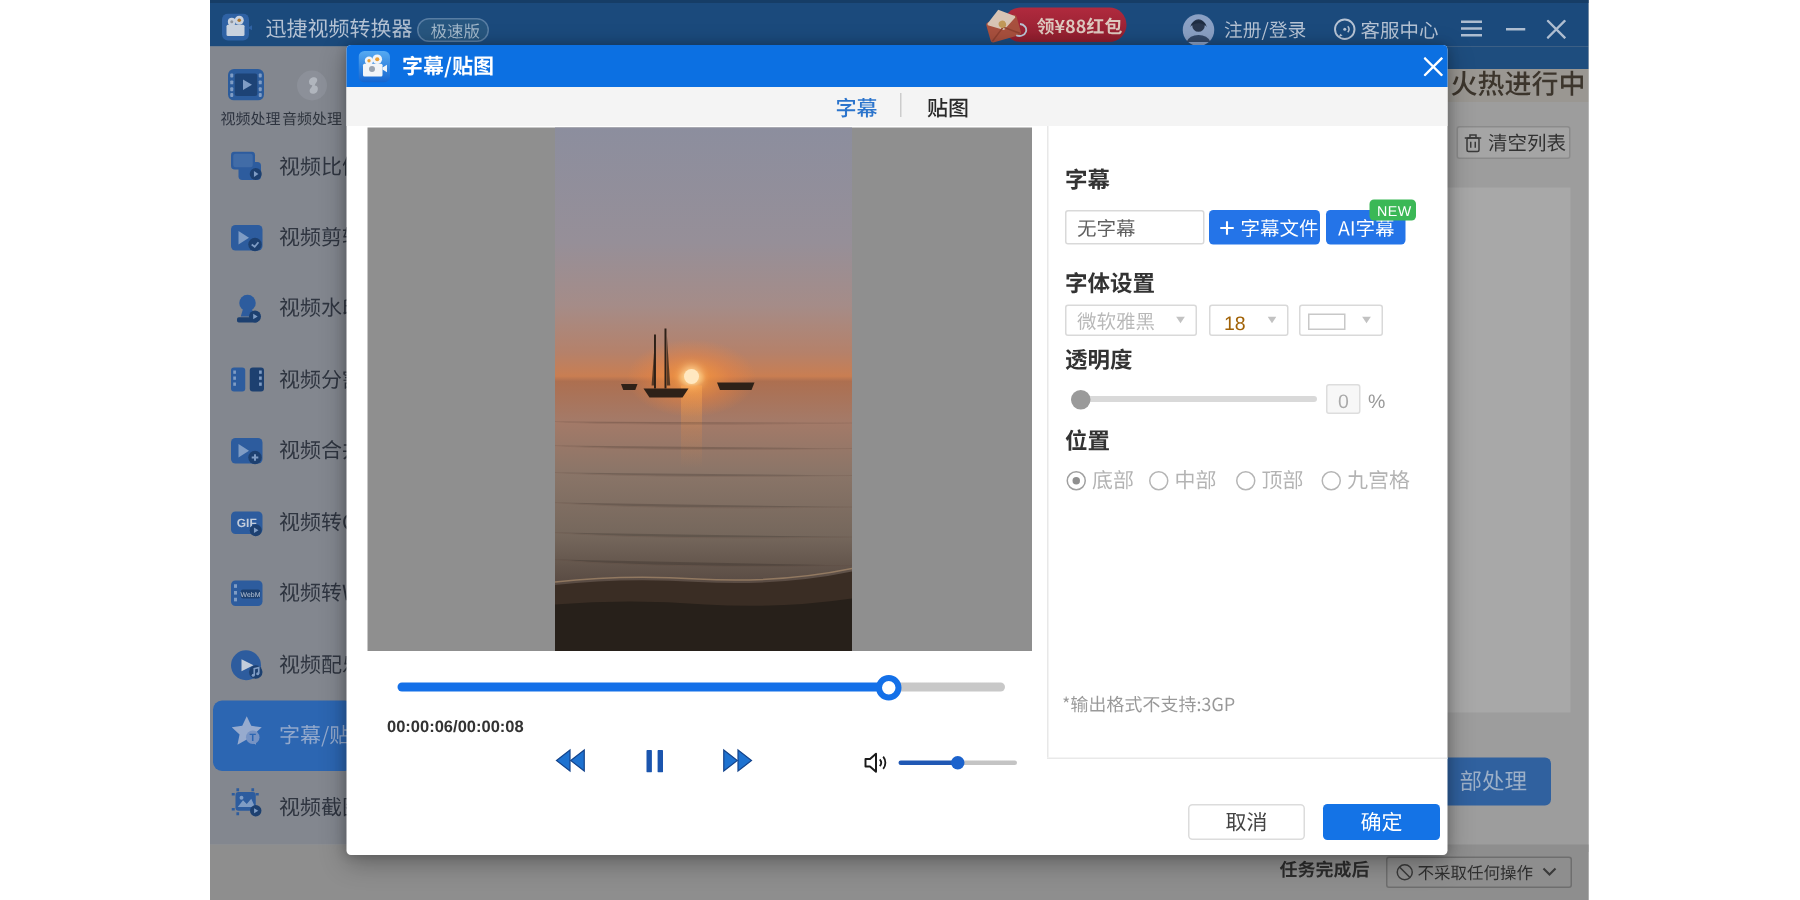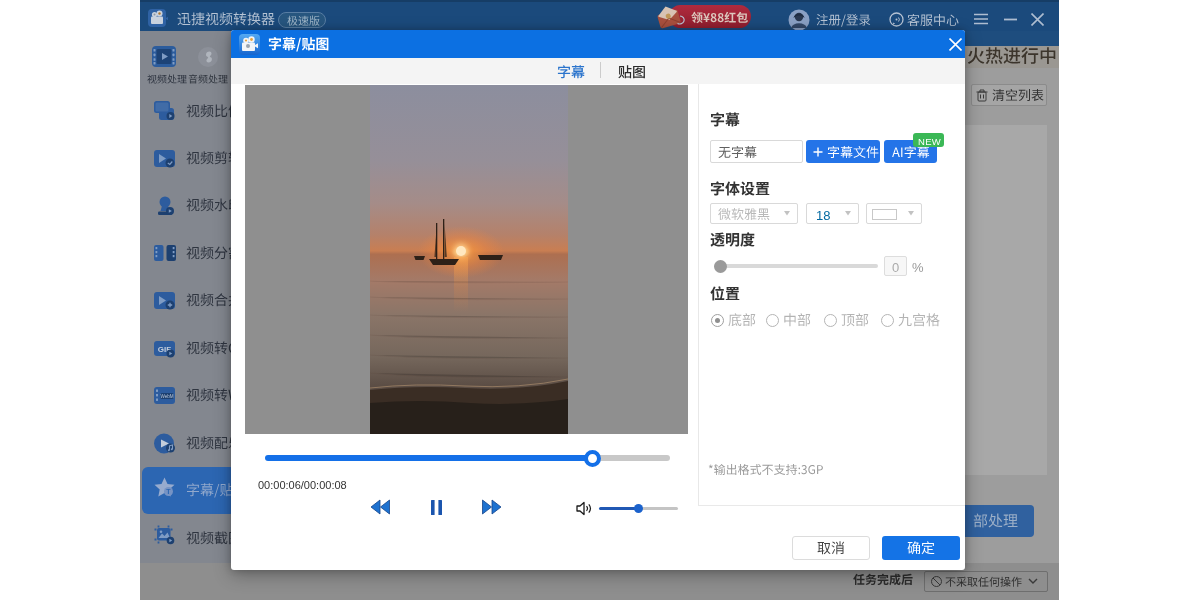--- a/index.html
+++ b/index.html
@@ -286,21 +286,21 @@
             <path d="M0 270 q60 5 198 3"></path>
             <path d="M0 288 q60 6 198 4"></path>
           </g>
 <path d="M0 305 q45 -5 95 -2 q55 3 103 -7 l0 60 l-198 0z" fill="#3a2d24"></path>
 <path d="M0 303 q45 -5 95 -2 q55 3 103 -7" stroke="#c8a37c" stroke-width="1" fill="none" opacity="0.5"></path>
 <path d="M0 318 q50 -4 100 0 q50 3 98 -4 l0 35 l-198 0z" fill="#27201a"></path>
 </svg>
       </div>
 <div style="position:absolute;left:34px;top:425px;width:405px;height:6px;border-radius:3px;background:linear-gradient(90deg,#1470e8 0,#1470e8 327px,#c8c8c8 327px)"></div>
 <div style="position:absolute;left:352.5px;top:419.5px;width:17px;height:17px;border-radius:50%;background:#fff;border:4.5px solid #1470e8"></div>
-<div style="position:absolute;left:27px;top:449.5px;font-family:'Liberation Sans',sans-serif;font-size:11px;font-weight:normal;color:#333;line-height:1;white-space:nowrap;">00:00:06/00:00:08</div>
+<div style="position:absolute;left:27px;top:449.5px;font-family:'Liberation Sans',sans-serif;font-size:11px;font-weight:bold;color:#333;line-height:1;white-space:nowrap;">00:00:06/00:00:08</div>
 <svg style="position:absolute;left:139px;top:467px" width="20" height="20" viewBox="0 0 20 20">
         <g fill="#1e72d0" stroke="#14448c" stroke-width="0.8">
           <path d="M10.5 10l9-7v14z"></path>
           <path d="M1 10l9-7v14z"></path>
         </g>
       </svg>
 <svg style="position:absolute;left:199px;top:470px" width="13" height="15" viewBox="0 0 13 15">
         <g fill="#1b55ae">
           <rect x="1" y="0" width="3.6" height="15" rx="0.5"></rect>
           <rect x="8.4" y="0" width="3.6" height="15" rx="0.5"></rect>
@@ -351,21 +351,21 @@
 <svg style="position:absolute;left:614px;top:181px" width="6" height="5" viewBox="0 0 6 5">
         <path d="M0 0h6L3 4.5z" fill="#c2c2c2"></path>
       </svg>
 <div style="position:absolute;left:635px;top:173px;width:56px;height:21px;border:1px solid #d9d9d9;border-radius:2px"></div>
 <svg style="position:absolute;left:677px;top:181px" width="6" height="5" viewBox="0 0 6 5">
         <path d="M0 0h6L3 4.5z" fill="#c2c2c2"></path>
       </svg>
 <svg style="position:absolute;left:487px;top:174.5px;" width="54" height="21" viewBox="0 0 54 21">
         <path transform="translate(0,14.0)" d="M2.6 -10.9C2.1 -10.1 1.2 -9.0 0.4 -8.3C0.5 -8.2 0.8 -7.8 0.9 -7.6C1.8 -8.4 2.8 -9.5 3.5 -10.6ZM4.3 -4.1V-2.6C4.3 -1.7 4.1 -0.5 3.3 0.4C3.5 0.5 3.8 0.8 3.9 1.0C4.9 -0.0 5.1 -1.5 5.1 -2.6V-3.4H6.8V-1.9C6.8 -1.3 6.6 -1.1 6.4 -1.0C6.6 -0.8 6.7 -0.4 6.8 -0.2C7.0 -0.4 7.3 -0.7 8.8 -1.7C8.8 -1.9 8.6 -2.2 8.6 -2.5L7.6 -1.8V-4.1ZM9.6 -7.4H11.2C11.0 -5.8 10.7 -4.4 10.2 -3.2C9.9 -4.3 9.6 -5.6 9.5 -6.9ZM3.7 -5.8V-5.0H8.0V-5.1C8.2 -4.9 8.4 -4.7 8.5 -4.5C8.7 -4.8 8.8 -5.1 8.9 -5.4C9.2 -4.3 9.4 -3.2 9.8 -2.2C9.2 -1.1 8.4 -0.3 7.4 0.4C7.6 0.5 7.9 0.9 8.0 1.1C8.9 0.4 9.6 -0.3 10.2 -1.2C10.6 -0.3 11.2 0.5 11.9 1.0C12.1 0.8 12.4 0.4 12.6 0.2C11.8 -0.3 11.2 -1.1 10.7 -2.1C11.4 -3.6 11.8 -5.3 12.0 -7.4H12.5V-8.2H9.8C9.9 -9.0 10.1 -9.9 10.2 -10.8L9.3 -10.9C9.1 -8.9 8.7 -6.9 8.0 -5.6V-5.8ZM3.9 -9.9V-6.7H8.0V-9.9H7.3V-7.6H6.4V-10.9H5.6V-7.6H4.6V-9.9ZM2.8 -8.3C2.2 -6.9 1.2 -5.6 0.2 -4.6C0.4 -4.4 0.7 -4.0 0.8 -3.8C1.2 -4.2 1.5 -4.6 1.9 -5.1V1.0H2.8V-6.4C3.1 -6.9 3.5 -7.5 3.7 -8.0Z M20.7 -10.9C20.4 -8.9 19.9 -7.0 19.0 -5.8C19.2 -5.7 19.6 -5.4 19.8 -5.2C20.3 -6.0 20.7 -6.9 21.0 -8.0H24.4C24.2 -7.1 24.0 -6.1 23.8 -5.5L24.6 -5.3C24.9 -6.2 25.2 -7.6 25.5 -8.8L24.8 -9.0L24.7 -8.9H21.3C21.4 -9.5 21.5 -10.2 21.6 -10.8ZM21.6 -6.8V-6.2C21.6 -4.4 21.4 -1.7 18.7 0.4C18.9 0.5 19.2 0.8 19.4 1.1C21.0 -0.2 21.8 -1.6 22.2 -3.0C22.7 -1.2 23.6 0.3 24.9 1.0C25.0 0.8 25.3 0.4 25.6 0.2C23.9 -0.6 23.0 -2.7 22.5 -5.0C22.6 -5.4 22.6 -5.8 22.6 -6.2V-6.8ZM14.2 -4.3C14.3 -4.4 14.7 -4.5 15.2 -4.5H16.6V-2.6L13.5 -2.2L13.7 -1.2L16.6 -1.7V1.0H17.5V-1.8L19.3 -2.1L19.2 -3.0L17.5 -2.7V-4.5H19.1V-5.4H17.5V-7.3H16.6V-5.4H15.2C15.6 -6.3 16.0 -7.3 16.4 -8.4H19.2V-9.4H16.7C16.9 -9.8 17.0 -10.3 17.1 -10.7L16.1 -10.9C16.0 -10.4 15.9 -9.9 15.8 -9.4H13.7V-8.4H15.5C15.1 -7.4 14.8 -6.6 14.6 -6.2C14.4 -5.6 14.2 -5.2 13.9 -5.2C14.0 -4.9 14.2 -4.5 14.2 -4.3Z M35.2 -10.5C35.5 -9.9 35.7 -9.1 35.8 -8.5H33.8C34.1 -9.2 34.4 -9.9 34.6 -10.7L33.8 -10.9C33.3 -9.2 32.5 -7.4 31.5 -6.3C31.6 -6.2 31.7 -6.1 31.9 -5.9H31.1V-9.3H32.0V-10.2H27.0V-9.3H30.2V-5.9H27.9C28.1 -6.8 28.3 -7.9 28.5 -8.8L27.6 -8.8C27.4 -7.6 27.1 -6.0 26.9 -5.0H29.4C28.7 -3.4 27.5 -1.7 26.4 -0.8C26.6 -0.6 26.9 -0.3 27.1 -0.0C28.2 -1.1 29.4 -2.9 30.2 -4.7V-0.3C30.2 -0.1 30.1 -0.1 29.9 -0.1C29.7 -0.1 29.0 -0.1 28.3 -0.1C28.4 0.2 28.6 0.6 28.6 0.8C29.6 0.8 30.2 0.8 30.6 0.7C30.9 0.5 31.1 0.2 31.1 -0.3V-5.0H32.2V-5.6C32.4 -5.9 32.6 -6.3 32.9 -6.6V1.0H33.7V0.3H38.4V-0.6H36.4V-2.4H38.1V-3.2H36.4V-5.0H38.1V-5.9H36.4V-7.6H38.3V-8.5H36.0L36.6 -8.8C36.5 -9.3 36.2 -10.2 35.9 -10.8ZM33.7 -5.0H35.6V-3.2H33.7ZM33.7 -5.9V-7.6H35.6V-5.9ZM33.7 -2.4H35.6V-0.6H33.7Z M42.7 -9.0C43.0 -8.4 43.4 -7.6 43.5 -7.1L44.2 -7.4C44.1 -7.9 43.7 -8.7 43.3 -9.3ZM47.6 -9.3C47.3 -8.7 46.9 -7.8 46.6 -7.2L47.2 -7.0C47.5 -7.5 48.0 -8.3 48.3 -9.0ZM43.4 -1.2C43.6 -0.5 43.7 0.4 43.7 1.0L44.6 0.8C44.6 0.3 44.5 -0.6 44.3 -1.2ZM46.1 -1.1C46.4 -0.5 46.7 0.4 46.8 1.0L47.8 0.7C47.6 0.2 47.3 -0.7 47.0 -1.3ZM48.7 -1.2C49.4 -0.5 50.1 0.5 50.4 1.1L51.4 0.7C51.0 0.1 50.3 -0.9 49.6 -1.5ZM41.2 -1.5C40.9 -0.7 40.3 0.2 39.7 0.7L40.6 1.1C41.3 0.5 41.8 -0.4 42.1 -1.3ZM42.0 -9.6H45.0V-6.8H42.0ZM46.0 -9.6H49.0V-6.8H46.0ZM39.7 -2.9V-2.0H51.3V-2.9H46.0V-4.1H50.2V-4.9H46.0V-6.0H49.9V-10.4H41.0V-6.0H45.0V-4.9H40.8V-4.1H45.0V-2.9Z" fill="#b8b8b8"></path>
       </svg>
-<div style="position:absolute;left:585px;top:179px;font-family:'Liberation Sans',sans-serif;font-size:13px;font-weight:normal;color:#0369a1;line-height:1;white-space:nowrap;">18</div>
+<div style="position:absolute;left:585px;top:179px;font-family:'Liberation Sans',sans-serif;font-size:13px;font-weight:normal;color:#a16207;line-height:1;white-space:nowrap;">18</div>
 <div style="position:absolute;left:641px;top:178.5px;width:25px;height:11px;border:1px solid #c8c8c8;background:#fff"></div>
 <svg style="position:absolute;left:479px;top:198.8px;" width="47" height="24" viewBox="0 0 47 24">
         <path transform="translate(0,16.2)" d="M0.7 -11.3C1.5 -10.6 2.5 -9.5 2.9 -8.8L4.4 -9.9C3.9 -10.7 2.9 -11.6 2.0 -12.3ZM4.1 -7.0H0.7V-5.3H2.4V-1.4C1.7 -1.1 1.1 -0.6 0.5 -0.1L1.7 1.5C2.5 0.6 3.3 -0.3 3.9 -0.3C4.2 -0.3 4.7 0.1 5.3 0.5C6.3 1.1 7.5 1.2 9.3 1.2C10.7 1.2 13.0 1.2 14.1 1.1C14.1 0.6 14.4 -0.3 14.6 -0.8C13.1 -0.6 10.8 -0.4 9.3 -0.4C7.8 -0.4 6.6 -0.5 5.7 -1.0C8.0 -1.7 8.7 -3.0 9.0 -4.9H10.0C9.9 -4.5 9.8 -4.1 9.7 -3.8H12.3C12.2 -3.0 12.1 -2.7 12.0 -2.6C11.9 -2.5 11.7 -2.4 11.5 -2.4C11.2 -2.4 10.7 -2.5 10.0 -2.5C10.2 -2.1 10.4 -1.6 10.4 -1.2C11.2 -1.1 11.9 -1.1 12.3 -1.2C12.7 -1.2 13.1 -1.3 13.3 -1.6C13.7 -2.0 13.9 -2.8 14.0 -4.5C14.0 -4.6 14.1 -5.0 14.1 -5.0H11.5L11.8 -6.2H6.4C7.2 -6.6 8.0 -7.2 8.7 -7.8V-6.5H10.4V-7.8C11.3 -7.0 12.5 -6.2 13.7 -5.8C13.9 -6.2 14.4 -6.8 14.7 -7.1C13.5 -7.4 12.2 -8.0 11.3 -8.7H14.4V-10.0H10.4V-10.9C11.6 -11.0 12.8 -11.2 13.8 -11.4L12.7 -12.6C10.9 -12.2 7.8 -12.0 5.2 -11.9C5.3 -11.6 5.5 -11.0 5.6 -10.7C6.6 -10.7 7.6 -10.7 8.7 -10.8V-10.0H4.7V-8.7H7.8C6.8 -8.0 5.5 -7.3 4.2 -7.0C4.6 -6.6 5.1 -6.1 5.3 -5.7L5.8 -5.9V-4.9H7.3C7.1 -3.6 6.5 -2.8 4.6 -2.3C4.9 -2.0 5.3 -1.5 5.4 -1.1C4.8 -1.5 4.5 -1.8 4.1 -1.9Z M19.6 -6.6V-4.3H17.7V-6.6ZM19.6 -8.2H17.7V-10.3H19.6ZM16.0 -11.9V-1.4H17.7V-2.7H21.3V-11.9ZM27.3 -10.5V-8.6H24.1V-10.5ZM22.3 -12.1V-6.7C22.3 -4.4 22.1 -1.6 19.6 0.3C19.9 0.5 20.7 1.1 20.9 1.5C22.6 0.2 23.4 -1.6 23.8 -3.4H27.3V-0.7C27.3 -0.5 27.2 -0.4 27.0 -0.4C26.7 -0.4 25.8 -0.4 25.0 -0.4C25.3 0.0 25.5 0.8 25.6 1.3C26.9 1.3 27.8 1.3 28.3 1.0C28.9 0.7 29.1 0.2 29.1 -0.7V-12.1ZM27.3 -6.9V-5.0H24.0C24.1 -5.6 24.1 -6.2 24.1 -6.7V-6.9Z M35.8 -9.4V-8.4H33.8V-7.0H35.8V-4.7H42.0V-7.0H44.2V-8.4H42.0V-9.4H40.2V-8.4H37.5V-9.4ZM40.2 -7.0V-6.0H37.5V-7.0ZM40.7 -2.7C40.2 -2.2 39.5 -1.8 38.7 -1.4C37.9 -1.8 37.3 -2.2 36.8 -2.7ZM33.9 -4.1V-2.7H35.5L34.9 -2.4C35.4 -1.8 36.0 -1.2 36.7 -0.8C35.6 -0.5 34.4 -0.3 33.1 -0.3C33.4 0.1 33.7 0.8 33.9 1.2C35.6 1.1 37.2 0.7 38.6 0.2C40.0 0.8 41.7 1.2 43.5 1.3C43.8 0.9 44.2 0.1 44.6 -0.2C43.2 -0.3 41.9 -0.5 40.8 -0.8C41.9 -1.5 42.8 -2.4 43.4 -3.6L42.3 -4.1L42.0 -4.1ZM36.9 -12.4C37.1 -12.2 37.2 -11.8 37.3 -11.4H31.7V-7.4C31.7 -5.1 31.6 -1.8 30.4 0.5C30.8 0.7 31.6 1.1 32.0 1.3C33.3 -1.1 33.5 -4.9 33.5 -7.4V-9.8H44.3V-11.4H39.3C39.2 -11.9 39.0 -12.4 38.8 -12.9Z" fill="#333333"></path>
       </svg>
 <div style="position:absolute;left:483px;top:234px;width:164px;height:4px;border-radius:2px;background:#d9d9d9"></div>
 <div style="position:absolute;left:482.5px;top:229.5px;width:13px;height:13px;border-radius:50%;background:#9a9a9a"></div>
 <div style="position:absolute;left:653px;top:226px;width:23px;height:20px;border:1px solid #ddd;background:#f7f7f7;border-radius:2px"></div>
 <div style="position:absolute;left:661px;top:231px;font-family:'Liberation Sans',sans-serif;font-size:13px;font-weight:normal;color:#aaa;line-height:1;white-space:nowrap;">0</div>
 <div style="position:absolute;left:681px;top:231px;font-family:'Liberation Sans',sans-serif;font-size:13px;font-weight:normal;color:#999;line-height:1;white-space:nowrap;">%</div>
 <svg style="position:absolute;left:479px;top:252.8px;" width="32" height="24" viewBox="0 0 32 24">

